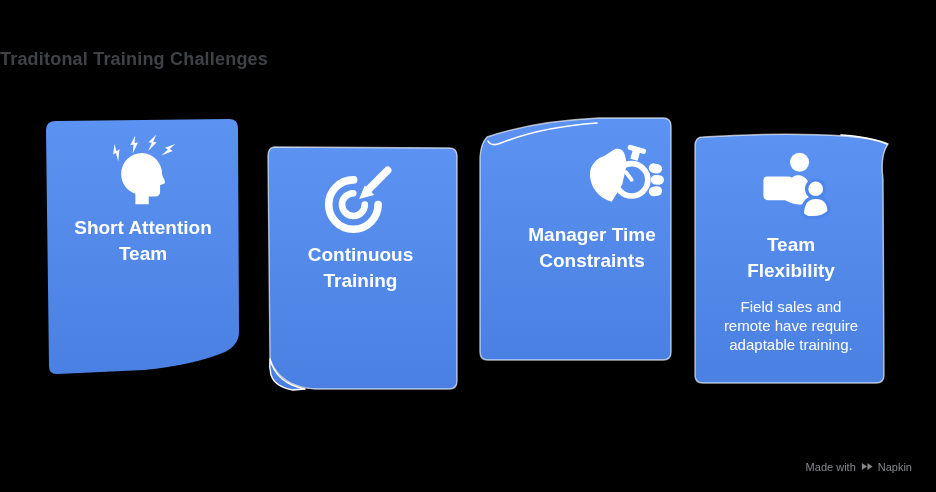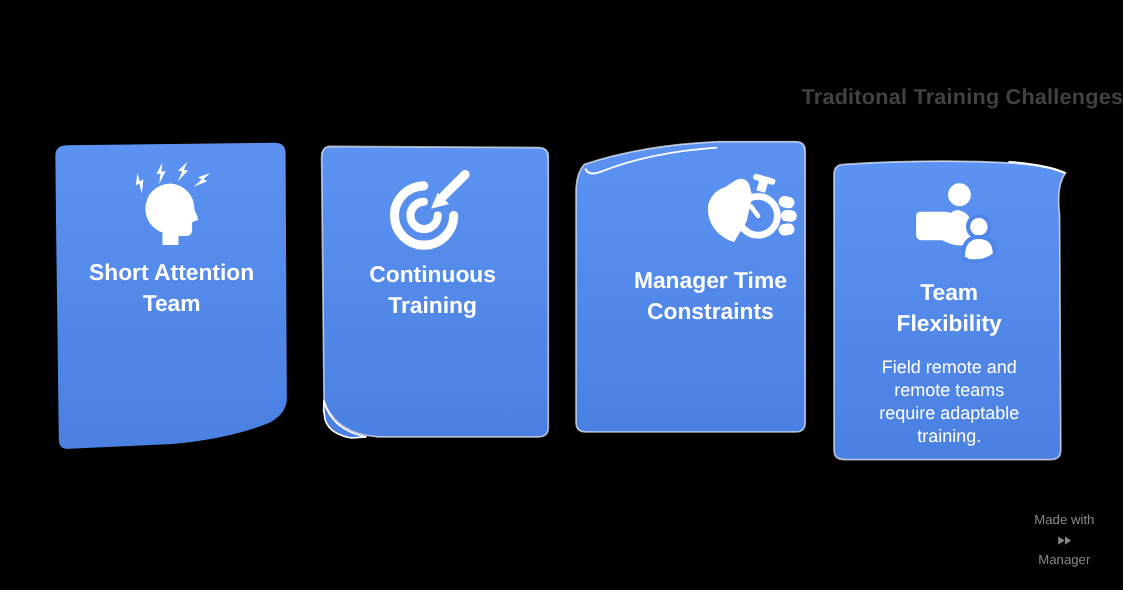--- a/index.html
+++ b/index.html
@@ -6,24 +6,23 @@
   body{
     width:936px;height:492px;
     background:#000;
     font-family:"Liberation Sans","DejaVu Sans",sans-serif;
     position:relative;
     overflow:hidden;
   }
   .stage{position:absolute;inset:0;width:936px;height:492px;}
   .page-title{
     position:absolute;top:49px;left:0;width:936px;
-    text-align:right;
+    text-align:left;
     font-size:18px;font-weight:bold;letter-spacing:.2px;
     color:#3f4246;
-    margin-top:22px;
   }
   .card{position:absolute;}
   .card-shape{position:absolute;left:0;top:0;width:100%;height:100%;}
   .card-content{
     position:absolute;inset:0;
     display:flex;flex-direction:column;align-items:center;
     text-align:center;color:#fff;
     padding-top:14px;box-sizing:border-box;
   }
   .card-icon{width:92px;height:76px;flex:0 0 auto;}
@@ -31,30 +30,30 @@
     margin:7px 0 0 0;
     font-size:19px;font-weight:bold;line-height:26px;
     max-width:160px;
   }
   .card-desc{
     margin:13px 0 0 0;
     font-size:15px;line-height:19px;
     max-width:140px;
   }
   #card-1{left:46px;top:118px;width:194px;height:257px;}
-  #card-2{left:263px;top:120px;width:195px;height:246px;}
+  #card-2{left:263px;top:145px;width:195px;height:246px;}
   #card-3{left:479px;top:117px;width:193px;height:244px;}
   #card-4{left:693px;top:131px;width:196px;height:254px;}
   #card-3 .card-content{padding-top:22px;align-items:flex-end;}
   #card-4 .card-content{padding-top:18px;}
   #card-4 .card-title{max-width:120px;}
   .footer{
     position:absolute;right:24px;bottom:19px;
-    display:flex;align-items:center;gap:5px;
-    font-size:11px;color:#85898d;flex-direction:column;
+    display:flex;align-items:flex-start;gap:5px;
+    font-size:11px;color:#85898d;
   }
   .napkin-icon{width:12px;height:11px;display:block;}
 </style>
 </head>
 <body>
 
 <div class="stage">
 
   <div class="page-title">Traditonal Training Challenges</div>
 
@@ -147,26 +146,26 @@
     </svg>
     <div class="card-content">
       <svg class="card-icon" viewBox="0 0 96 80">
         <path d="M42 54 C42 33 50 26 58 28 C66 30 69 39 68 47 L66 57 Q54 61 42 54 Z" fill="#fff"></path>
         <circle cx="57" cy="14" r="10" fill="#fff"></circle>
         <path d="M19 33 q0-4 4-4 h22 q4 0 5 3 l6 18 q1 4-3 4 h-29 q-4 0-5-4 z" fill="#fff"></path>
         <circle cx="74" cy="42" r="9.5" fill="#fff" stroke="#4f86ea" stroke-width="3.5"></circle>
         <path d="M60 69 Q60 51 74 51 Q88 51 88 66 Q80 74 65 72 Z" fill="#fff" stroke="#4f86ea" stroke-width="3.5"></path>
       </svg>
       <h2 class="card-title">Team Flexibility</h2>
-      <p class="card-desc">Field remote and remote teams require adaptable training.</p>
+      <p class="card-desc">Field sales and remote have require adaptable training.</p>
     </div>
   </article>
 
   <div class="footer">
     <span>Made with</span>
     <svg class="napkin-icon" viewBox="0 0 14 11" fill="#85898d">
       <polygon points="1,1.5 7,5.5 1,9.5"></polygon>
       <polygon points="7.5,1.5 13.5,5.5 7.5,9.5"></polygon>
     </svg>
-    <span>Manager</span>
+    <span>Napkin</span>
   </div>
 
 </div>
 
 </body></html>

